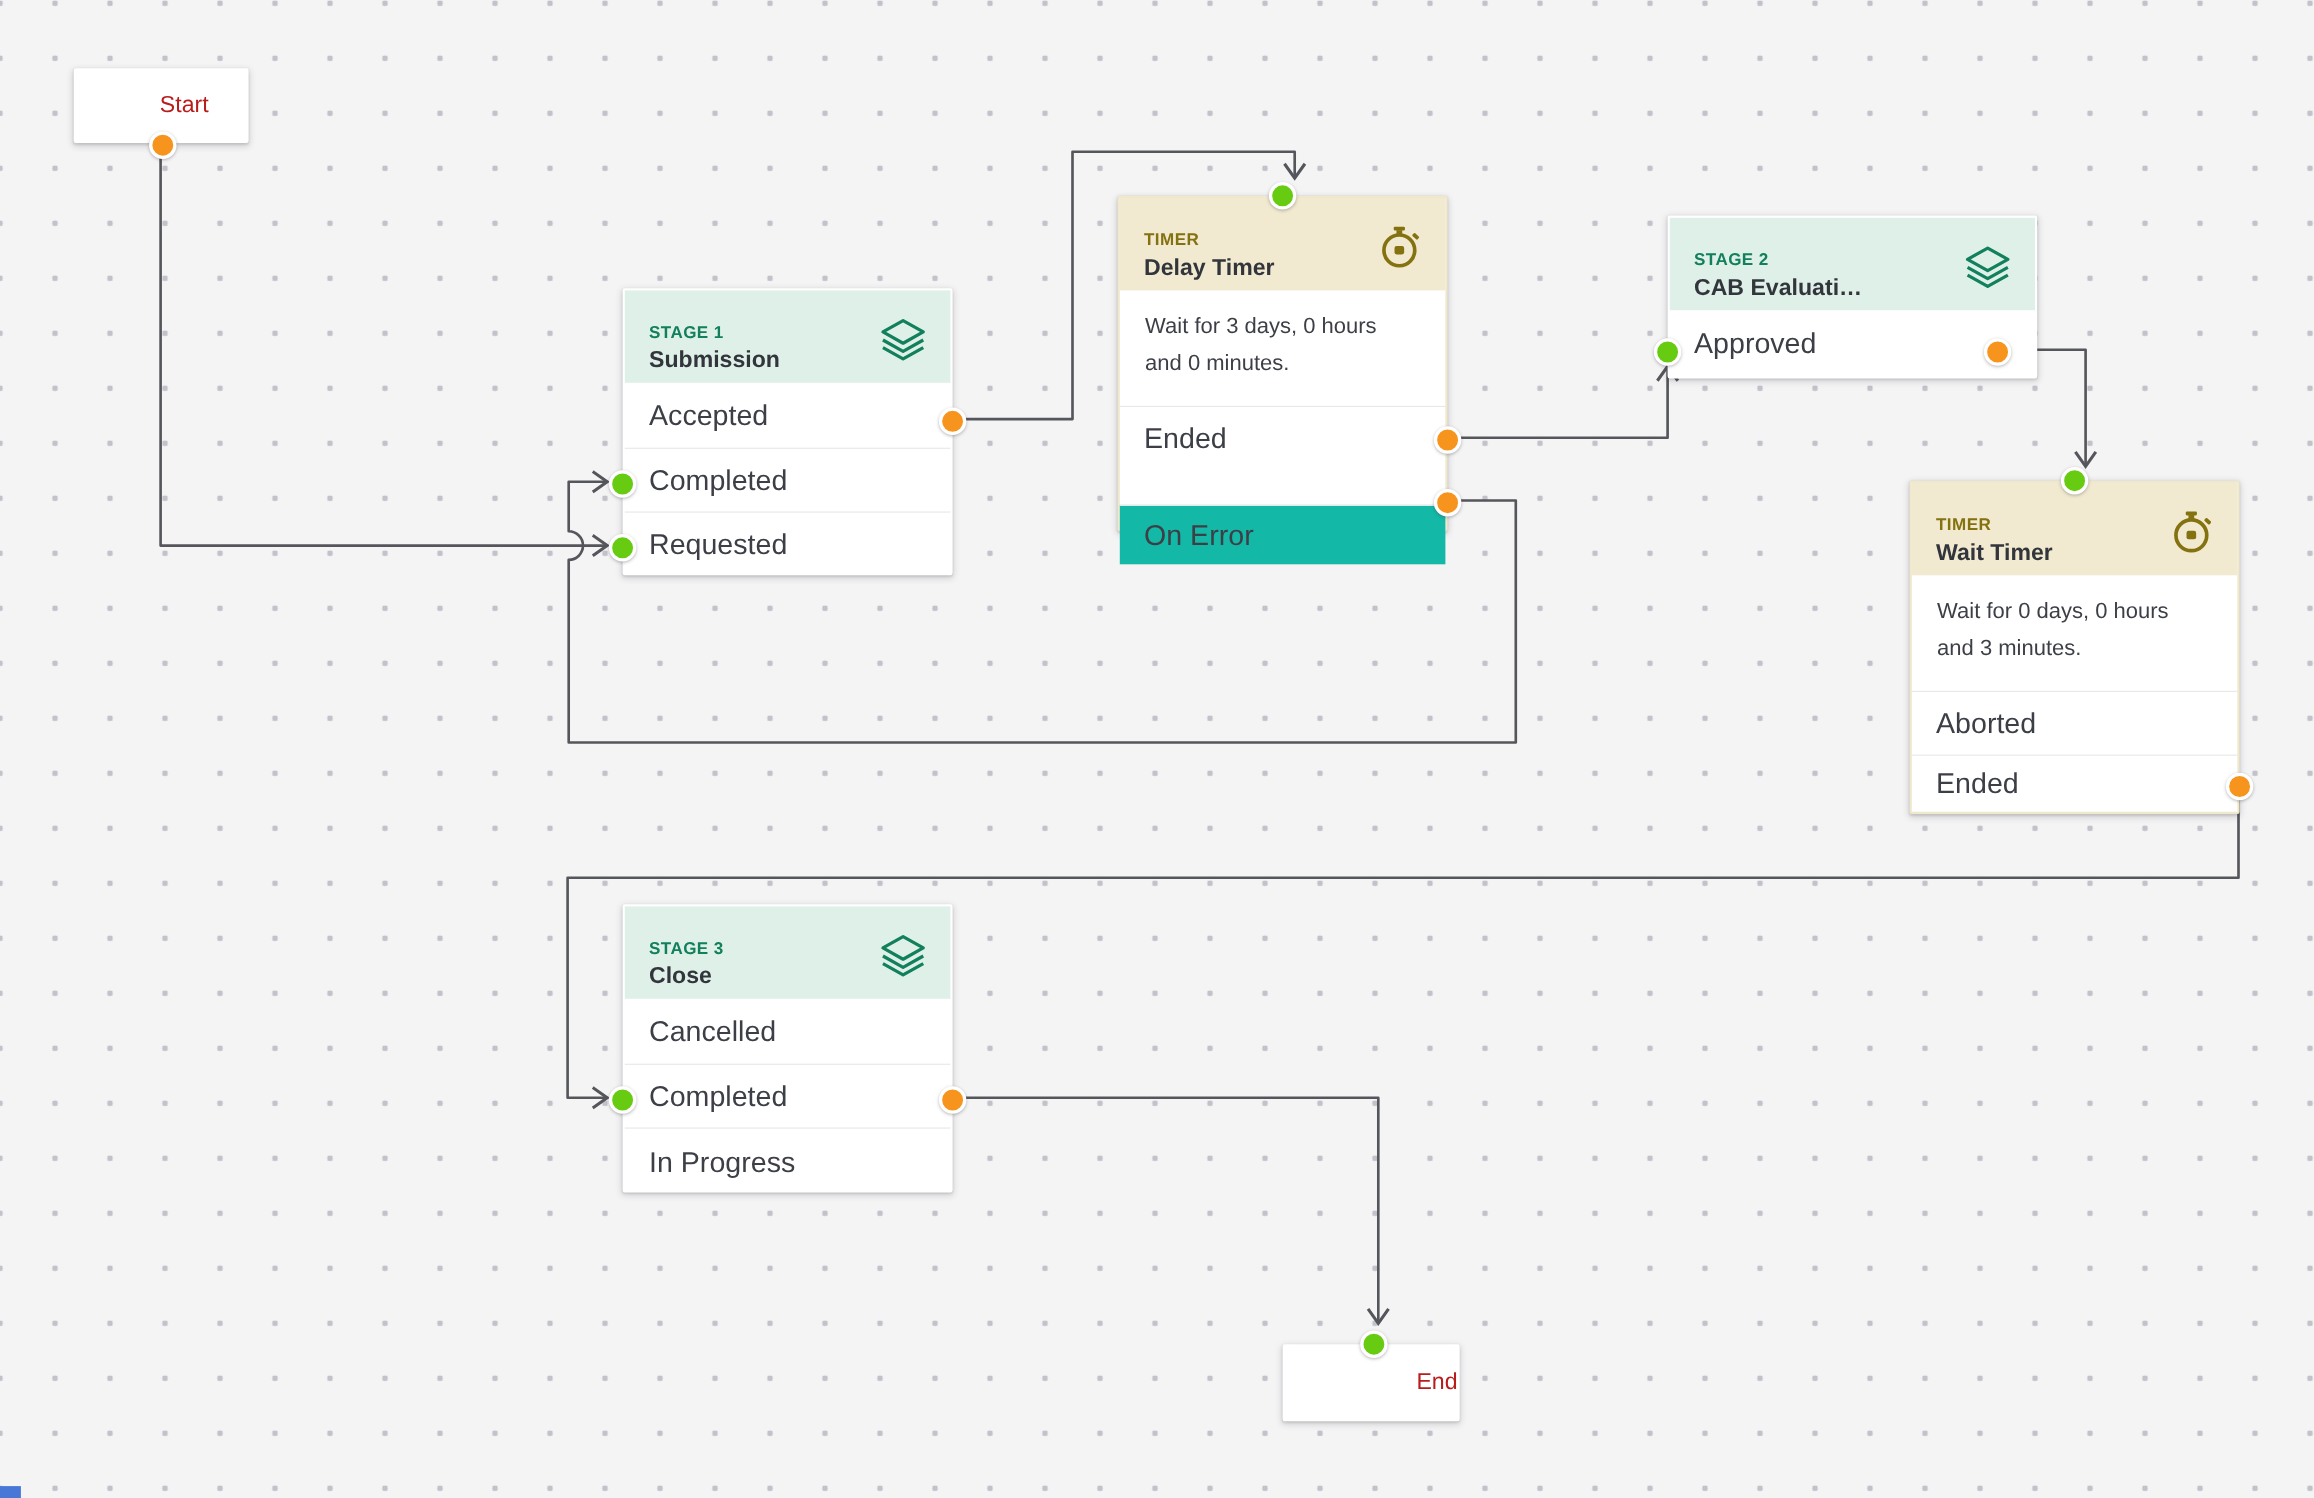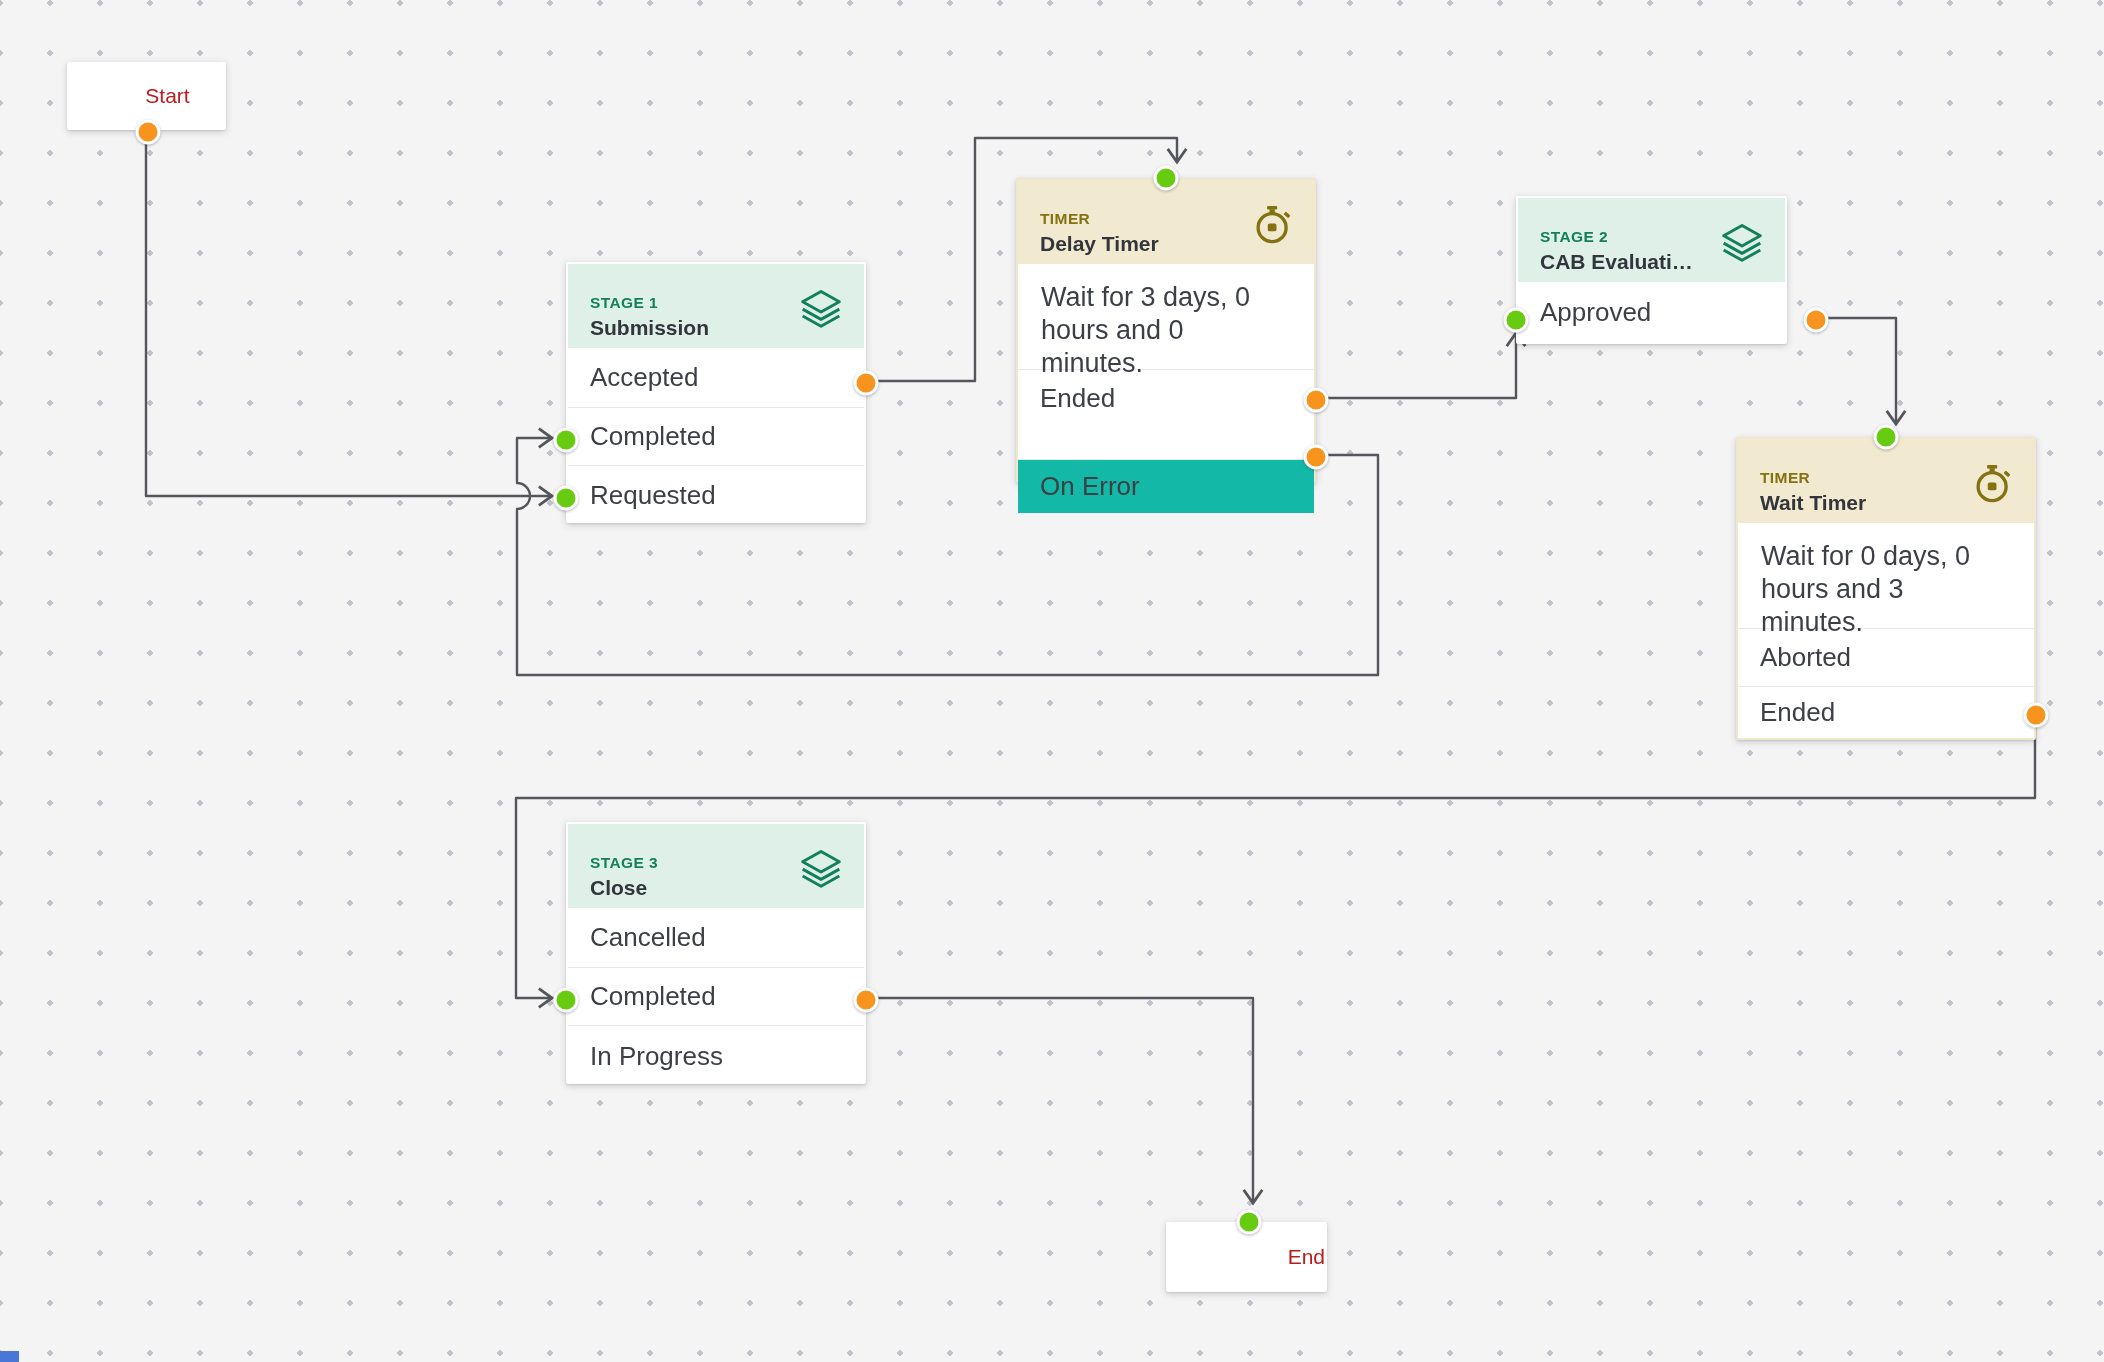--- a/index.html
+++ b/index.html
@@ -31,21 +31,21 @@
   .stage .node-header{background:#dff0e8;}
   .timer .node-header{background:#f1ead0;}
   .timer{border-color:#efe8cc;}
   .type-label{font-size:15.5px;font-weight:700;letter-spacing:.4px;margin-top:16px;}
   .stage .type-label{color:#12805c;}
   .timer .type-label{color:#84710f;}
   .node-title{font-size:21px;font-weight:700;color:#32353b;margin-top:4px;
     white-space:nowrap;overflow:hidden;max-width:212px;}
   .hicon{flex:0 0 auto;margin-top:8px;}
   .node-desc{
-    box-sizing:border-box;padding:17px 24px 0 23px;font-size:27px;line-height:33px;color:#3c3f46;
+    box-sizing:border-box;padding:17px 24px 0 23px;font-size:20px;line-height:33px;color:#3c3f46;
     border-bottom:1px solid #e7e7e8;
   }
   .row{
     box-sizing:border-box;display:flex;align-items:center;
     padding-left:22px;font-size:26px;color:#3c3f46;position:relative;
   }
   .row + .row{border-top:1px solid #e7e7e8;}
   .row.error{background:#14b8a6;margin-top:32px;}
 
   .port{
@@ -126,21 +126,21 @@
     <span>Ended</span>
   </div>
   <div class="row error" style="height:54px;">
     <span>On Error</span>
   </div>
   <span class="port port-in" style="left:148px;top:-2px;"></span>
   <span class="port port-out" style="left:298px;top:220px;"></span>
   <span class="port port-out" style="left:298px;top:277px;"></span>
 </div>
 
-<div class="node stage" style="left:1516px;top:196px;width:271px;height:148px;">
+<div class="node stage" style="left:1516px;top:196px;width:336px;height:148px;">
   <div class="node-header">
     <div>
       <div class="type-label">STAGE 2</div>
       <div class="node-title">CAB Evaluati…</div>
     </div>
     <svg class="hicon" width="46" height="44" viewBox="0 0 24 24" fill="none" stroke="#12805c" stroke-width="1.6" stroke-linejoin="round">
       <path d="M12 3 L22 8.6 L12 14.2 L2 8.6 Z"></path>
         <path d="M2 12.6 L12 18.2 L22 12.6"></path>
         <path d="M2 16.4 L12 22 L22 16.4"></path>
     </svg>

